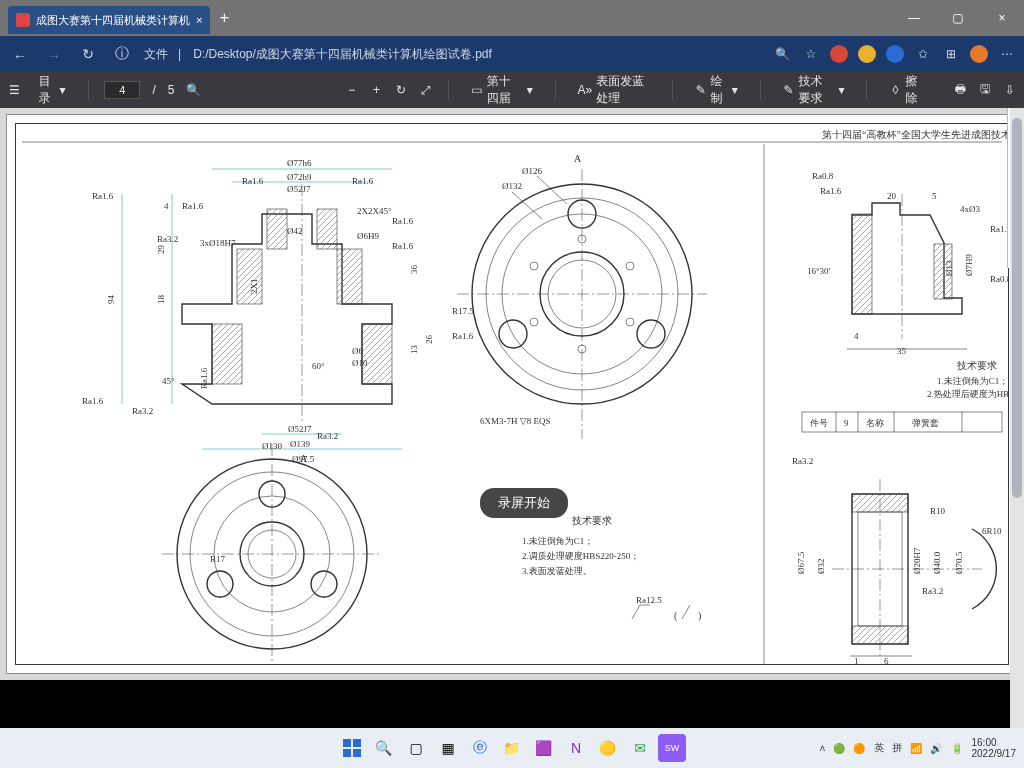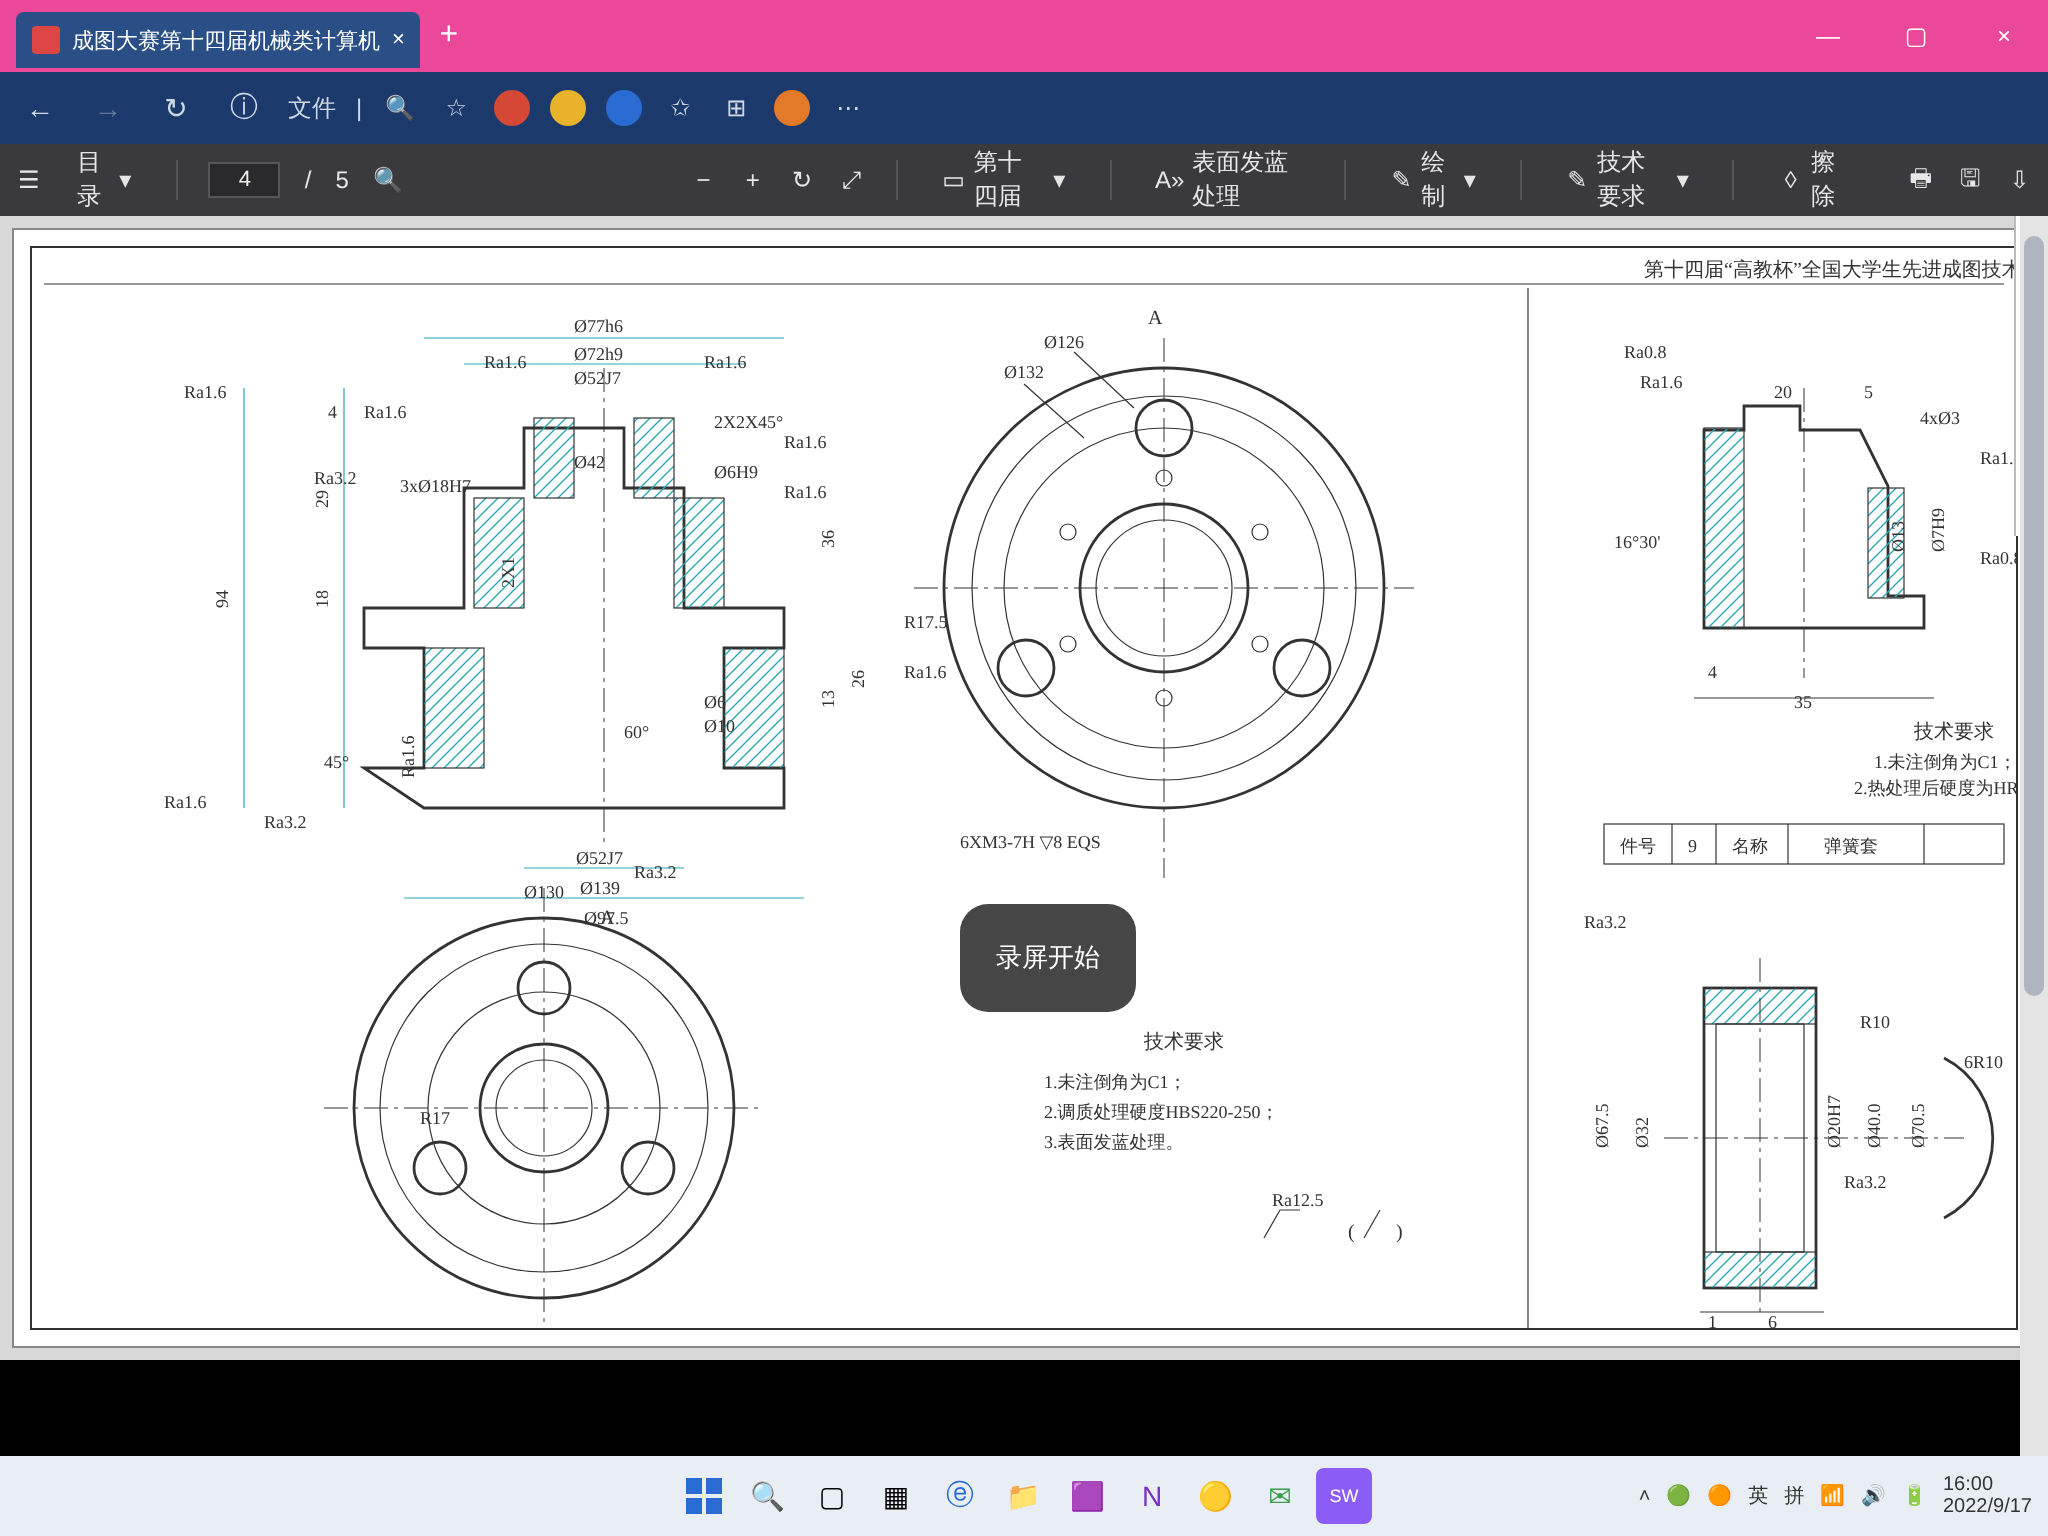--- a/index.html
+++ b/index.html
@@ -1,17 +1,17 @@
 <!DOCTYPE html>
 <html><head>
 <meta charset="utf-8">
 <style>
   html,body{margin:0;padding:0;width:1024px;height:768px;font-family:"Microsoft YaHei",sans-serif;font-size:12px;background:#000;overflow:hidden}
   
-  .titlebar{height:36px;background:#ec4899;display:flex;align-items:center;color:#fff}
+  .titlebar{height:36px;background:#737373;display:flex;align-items:center;color:#fff}
   .tab{height:28px;margin:4px 0 0 8px;background:#2a4f86;border-radius:4px 4px 0 0;display:flex;align-items:center;padding:0 8px;gap:6px;font-size:11px;max-width:200px}
   .tab .favicon{width:14px;height:14px;background:#d44;border-radius:2px}
   .tab .close{margin-left:auto;cursor:pointer}
   .newtab{width:28px;height:28px;display:flex;align-items:center;justify-content:center;font-size:16px;cursor:pointer}
   .winbtns{margin-left:auto;display:flex}
   .winbtns div{width:44px;height:36px;display:flex;align-items:center;justify-content:center;font-size:12px;cursor:pointer}
   .addressbar{height:36px;background:#1b3a6b;display:flex;align-items:center;padding:0 8px;gap:10px;color:#cfd8e6}
   .navbtn{width:24px;height:24px;display:flex;align-items:center;justify-content:center;cursor:pointer;font-size:14px}
   .url{flex:1;background:transparent;border:none;color:#cfd8e6;font-size:12px;outline:none}
   .rticons{display:flex;gap:10px;align-items:center}
@@ -29,21 +29,21 @@
   .drawing{position:absolute;inset:8px;border:1px solid #333}
   .drawing svg{position:absolute;inset:0;width:100%;height:100%}
   .dlabel{font:9px/1 "SimSun",serif;fill:#333}
   .cyan{stroke:#2aa6b8}
   .thin{stroke:#333;stroke-width:0.6;fill:none}
   .thick{stroke:#333;stroke-width:1.4;fill:none}
   .hatch{fill:url(#hatch)}
   .center{stroke:#333;stroke-width:0.5;stroke-dasharray:12 3 2 3;fill:none}
   .txt{font:10px/1 "SimSun",serif;fill:#333}
   
-  .toast{position:absolute;left:480px;top:344px;background:rgba(50,50,50,0.9);color:#fff;padding:18px 18px;border-radius:14px;font-size:13px}
+  .toast{position:absolute;left:480px;top:380px;background:rgba(50,50,50,0.9);color:#fff;padding:6px 18px;border-radius:14px;font-size:13px}
   
   .taskbar{position:absolute;left:0;right:0;bottom:0;height:40px;background:#e9eef4;display:flex;align-items:center;justify-content:center;gap:4px}
   .tb{width:28px;height:28px;border-radius:4px;display:flex;align-items:center;justify-content:center;font-size:14px;cursor:pointer}
   .tray{position:absolute;right:8px;display:flex;align-items:center;gap:8px;font-size:10px;color:#333}
   .scrollbar{position:absolute;right:0;top:108px;bottom:40px;width:14px;background:#e4e4e4}
   .scrollthumb{position:absolute;top:10px;left:2px;right:2px;height:380px;background:#aeb5bf;border-radius:5px}
   .sidepanel{position:absolute;right:0;top:108px;width:16px;height:160px;background:#fff;border-left:1px solid #bbb}
 </style>
 </head>
 <body>
@@ -62,20 +62,21 @@
   </div>
 </div>
 
 <div class="addressbar">
   <span class="navbtn">←</span>
   <span class="navbtn" style="opacity:.4">→</span>
   <span class="navbtn">↻</span>
   <span class="navbtn">ⓘ</span>
   <span>文件</span>
   <span>|</span>
+  <input class="url" value="D:/Desktop/成图大赛第十四届机械类计算机绘图试卷.pdf" style="">
   <div class="rticons">
     <span>🔍</span>
     <span>☆</span>
     <span class="dot" style="background:#d44835"></span>
     <span class="dot" style="background:#e8b32a"></span>
     <span class="dot" style="background:#2a6cd4"></span>
     <span>✩</span>
     <span>⊞</span>
     <span style="background:#e27a2a;border-radius:50%"></span>
     <span>⋯</span>

